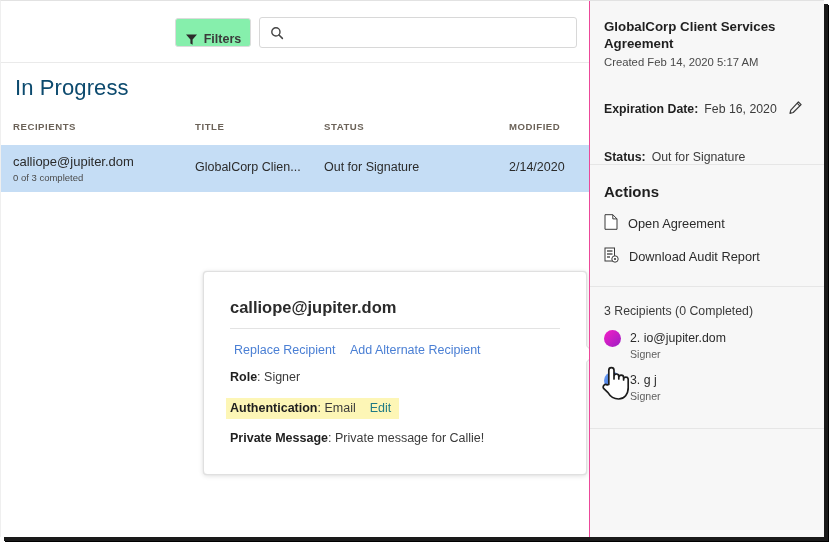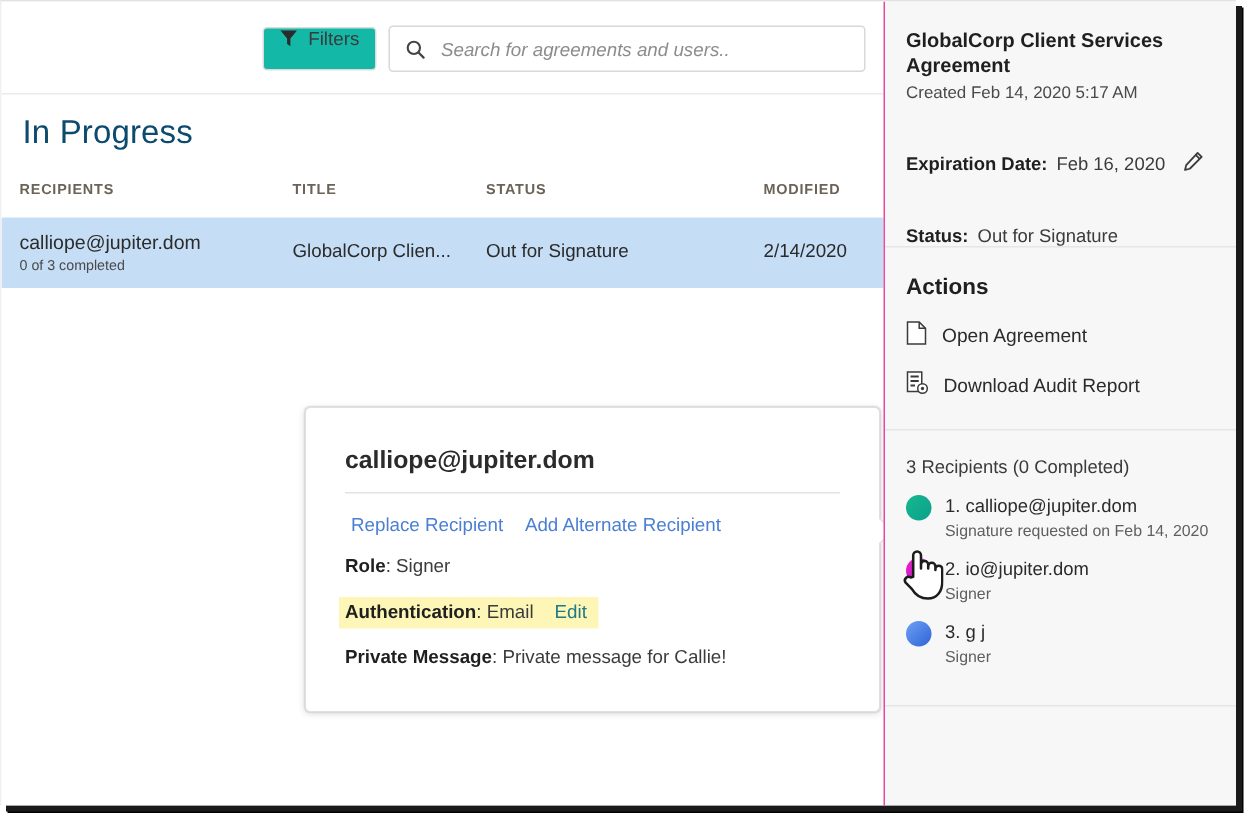--- a/index.html
+++ b/index.html
@@ -39,24 +39,25 @@
     position: relative;
     height: 62px;
     border-bottom: 1px solid #eaeaea;
   }
   .filters-btn {
     position: absolute;
     left: 174px; top: 17px;
     width: 76px; height: 29px;
     border: 1px solid #dcdcdc;
     border-radius: 3px;
-    background: #14b8a6;
-    display: flex; align-items: flex-start; justify-content: center;
+    background: #86efac;
+    display: flex; align-items: flex-end; justify-content: center;
     gap: 6px;
     cursor: pointer;
+    font-weight: bold;
   }
   .filters-btn .lbl {
     font-size: 12.5px; color: #3b3b3b;
   }
   .funnel { display:block; }
   .searchbox {
     position: absolute;
     left: 258px; top: 16px;
     width: 318px; height: 31px;
     border: 1px solid #d8d8d8;
@@ -259,21 +260,20 @@
           <span class="lbl">Filters</span>
         </div>
 
         <div class="searchbox">
           <span>
             <svg class="mag" width="14" height="14" viewBox="0 0 14 14">
               <circle cx="5.9" cy="5.9" r="4.1" fill="none" stroke="#444" stroke-width="1.4"></circle>
               <line x1="9" y1="9" x2="12.4" y2="12.4" stroke="#444" stroke-width="1.5" stroke-linecap="round"></line>
             </svg>
           </span>
-          <input class="search-input" type="text" placeholder="Search for agreements and users.." value="" style="">
         </div>
       </div>
 
       <div class="section-title">In Progress</div>
 
       <div class="tbl-head">
         <span class="c col-recipients">RECIPIENTS</span>
         <span class="c col-title">TITLE</span>
         <span class="c col-status">STATUS</span>
         <span class="c col-modified">MODIFIED</span>
@@ -364,27 +364,20 @@
           </span>
           <span>Download Audit Report</span>
         </div>
       </div>
 
       <div class="rail-divider"></div>
 
       <div class="rail-sec recips-wrap">
         <div class="recip-h">3 Recipients (0 Completed)</div>
 
-        <div class="recip-item">
-          <span class="avatar" style="background:linear-gradient(135deg,#17b890,#0aa08b);"></span>
-          <span>
-            <span class="recip-name">1. calliope@jupiter.dom</span>
-            <div class="recip-meta">Signature requested on Feb 14, 2020</div>
-          </span>
-        </div>
 
         <div class="recip-item">
           <span class="avatar" style="background:linear-gradient(135deg,#f51ec6,#9b1fc4);"></span>
           <span>
             <span class="recip-name">2. io@jupiter.dom</span>
             <div class="recip-meta">Signer</div>
           </span>
         </div>
 
         <div class="recip-item">

